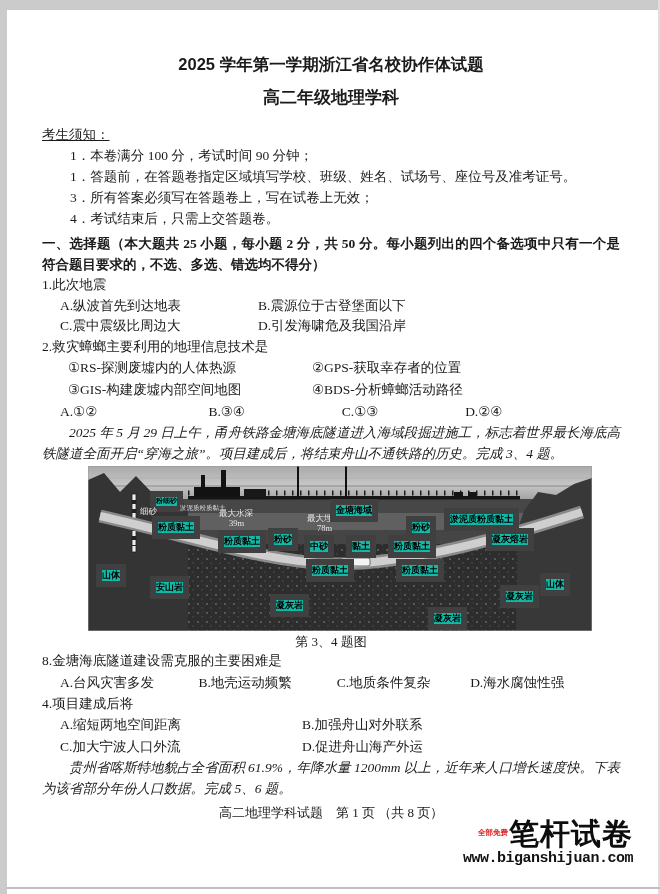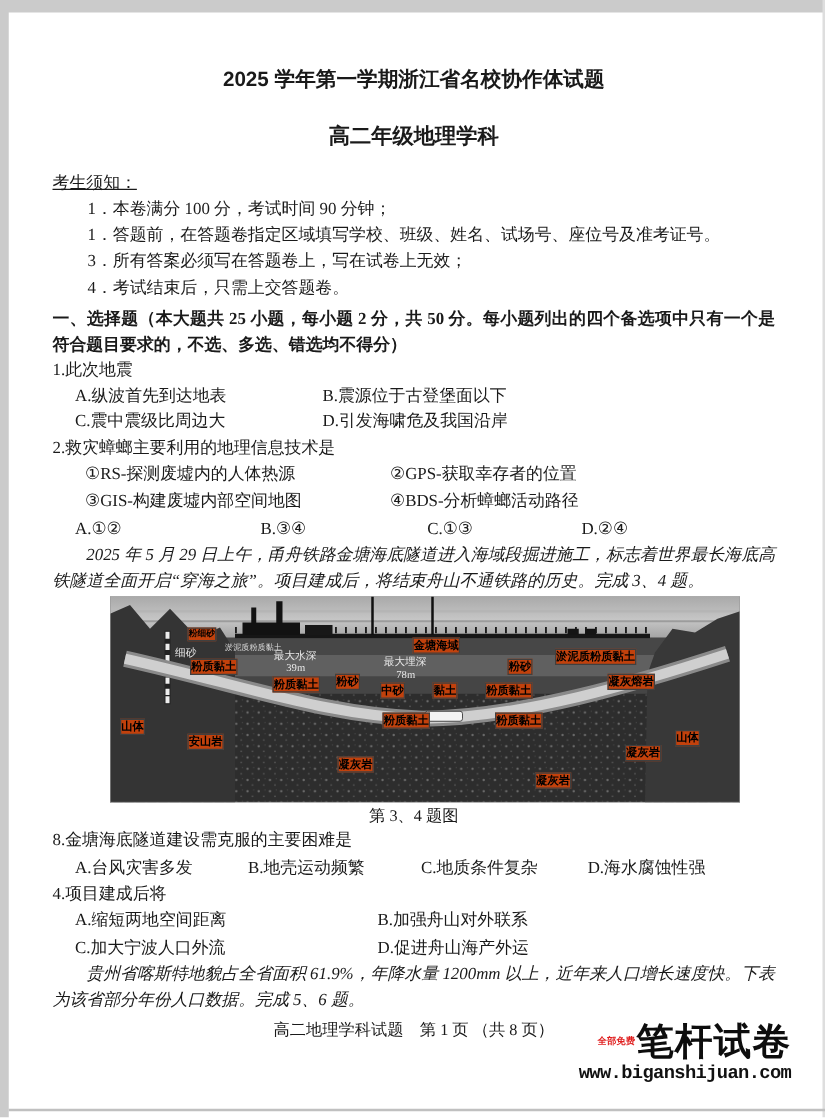--- a/index.html
+++ b/index.html
@@ -9,21 +9,21 @@
     color:#1a1a1a;overflow:hidden;
   }
   .frame-top{position:absolute;left:0;top:0;width:660px;height:10px;background:#cbcbcb;}
   .frame-left{position:absolute;left:0;top:0;width:7px;height:894px;background:#cbcbcb;}
   .frame-right{position:absolute;right:0;top:0;width:2px;height:894px;background:#dedede;}
   .frame-bottom{position:absolute;left:7px;top:887px;width:653px;height:2px;background:#c0c0c0;}
 
   .content{position:absolute;left:42px;top:52px;width:578px;font-size:13.5px;line-height:20.5px;}
 
   .title{ text-align:center;font-family:"Liberation Sans","DejaVu Sans",sans-serif;
-    font-weight:bold;font-size:16.5px;line-height:24px;margin-bottom:21px;}
+    font-weight:bold;font-size:16.5px;line-height:24px;margin-bottom:10px;}
   .subtitle{text-align:center;font-family:"Liberation Sans","DejaVu Sans",sans-serif;
     font-weight:bold;font-size:17px;line-height:24px;margin-bottom:14px;}
 
   .notice-heading{line-height:21px;text-decoration:underline;}
   .notice-item{margin-left:28px;line-height:21px;}
 
   .section-heading{font-weight:bold;line-height:21px;margin-top:4px;text-align:justify;}
 
   .passage{font-style:italic;text-indent:2em;text-align:justify;margin:0;line-height:20.5px;}
 
@@ -33,21 +33,21 @@
   .ans-row{margin-left:18px;line-height:22px;}
   .ans-row span{display:inline-block;}
   .ans-a{width:145px;} .ans-b{width:130px;} .ans-c{width:120px;}
   .q3-row{margin-left:18px;line-height:22px;}
   .q3-row span{display:inline-block;}
   .q3-a{width:135px;} .q3-b{width:135px;} .q3-c{width:130px;}
   .opt-grid4{margin-left:18px;display:grid;grid-template-columns:242px 1fr;line-height:22px;}
 
   .figure{position:relative;width:504px;height:165px;margin:2px 0 0 46px;}
   .figure svg{position:absolute;left:0;top:0;}
-  .fig-label{position:absolute;background:#c2410c;border:1px solid #404040;color:#000;
+  .fig-label{position:absolute;background:#14b8a6;border:6px solid #404040;color:#000;
     font-size:9px;line-height:11px;padding:0 0;white-space:nowrap;font-weight:bold;}
   .fig-text{position:absolute;color:#e8e8e8;font-size:8.5px;line-height:10px;white-space:nowrap;}
   .fig-text-sm{position:absolute;color:#dcdcdc;font-size:6.5px;line-height:8px;white-space:nowrap;}
   .fig-caption{text-align:center;font-size:13px;line-height:18px;margin-top:2px;}
 
   .footer{text-align:center;font-size:13px;line-height:18px;margin-top:5px;}
 
   .watermark{position:absolute;left:428px;top:818px;width:205px;}
   .wm-top{display:flex;align-items:center;justify-content:flex-end;}
   .wm-free{color:#e01f1f;font-size:7.5px;font-weight:bold;line-height:9px;margin-right:1px;margin-bottom:4px;

